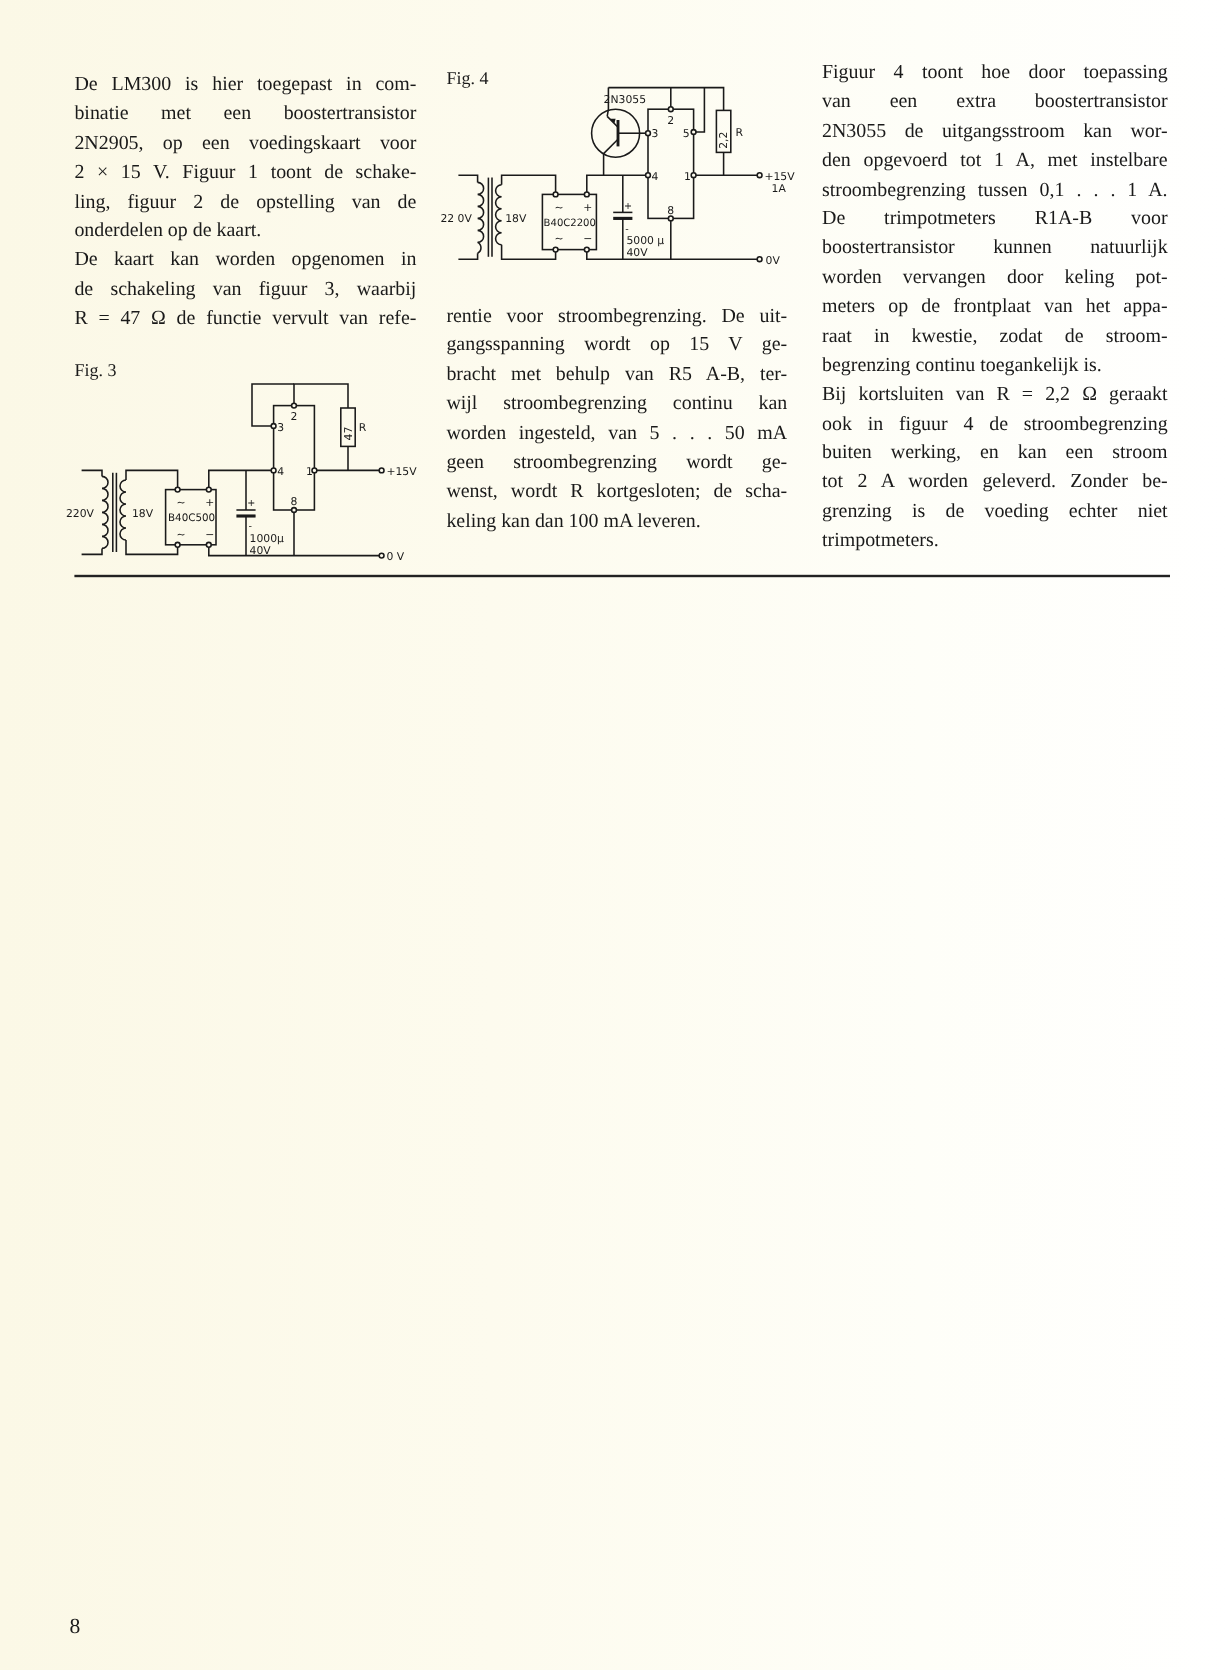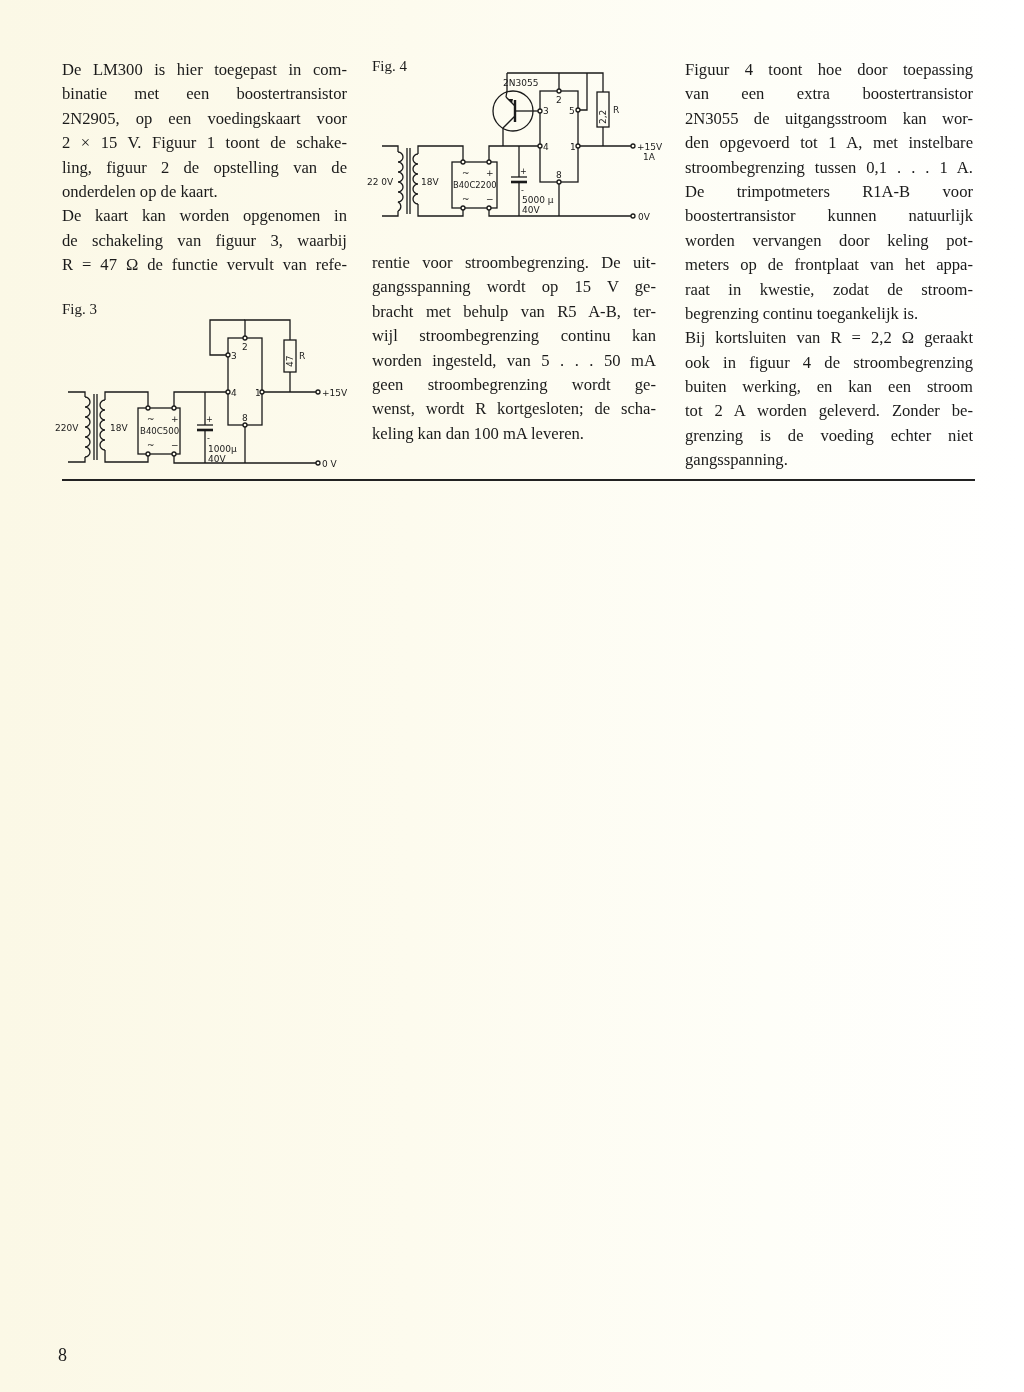--- a/index.html
+++ b/index.html
@@ -12,21 +12,21 @@
   .col {
     position: absolute; font-size: 16.6px; line-height: 24.4px;
   }
   .col .line {
     display: block; white-space: nowrap; text-align: justify; text-align-last: justify;
     height: 24.4px;
   }
   .col .line.last { text-align-last: left; }
   #col1 { left: 62px; top: 58px; width: 285px; }
   #col2 { left: 372px; top: 251px; width: 284px; }
-  #col3 { left: 685px; top: 58px; width: 288px; }
+  #col3 { left: 685px; top: 48px; width: 288px; }
   .fig-label {
     position: absolute; font-size: 15px;
     font-family: "Liberation Serif", serif;
   }
   #fig3-label { left: 62px; top: 301px; }
   #fig4-label { left: 372px; top: 58px; }
   .rule {
     position: absolute; left: 62px; top: 479px; width: 913px; height: 2px; background: #222;
   }
   .page-num {
@@ -71,21 +71,21 @@
   <span class="line">boostertransistor kunnen natuurlijk</span>
   <span class="line">worden vervangen door keling pot-</span>
   <span class="line">meters op de frontplaat van het appa-</span>
   <span class="line">raat in kwestie, zodat de stroom-</span>
   <span class="line last">begrenzing continu toegankelijk is.</span>
   <span class="line">Bij kortsluiten van R = 2,2 Ω geraakt</span>
   <span class="line">ook in figuur 4 de stroombegrenzing</span>
   <span class="line">buiten werking, en kan een stroom</span>
   <span class="line">tot 2 A worden geleverd. Zonder be-</span>
   <span class="line">grenzing is de voeding echter niet</span>
-  <span class="line last">gangsspanning.</span>
+  <span class="line last">trimpotmeters.</span>
 </div>
 
 <div id="fig3-label" class="fig-label">Fig. 3</div>
 <div id="fig4-label" class="fig-label">Fig. 4</div>
 
 <svg class="schem" width="1024" height="500" fill="none" stroke="#1a1a1a" stroke-width="1.3">
 
   <g>
     <polyline points="68,392 85,392 85,397"></polyline>
     <polyline points="85,457 85,462 68,462"></polyline>

